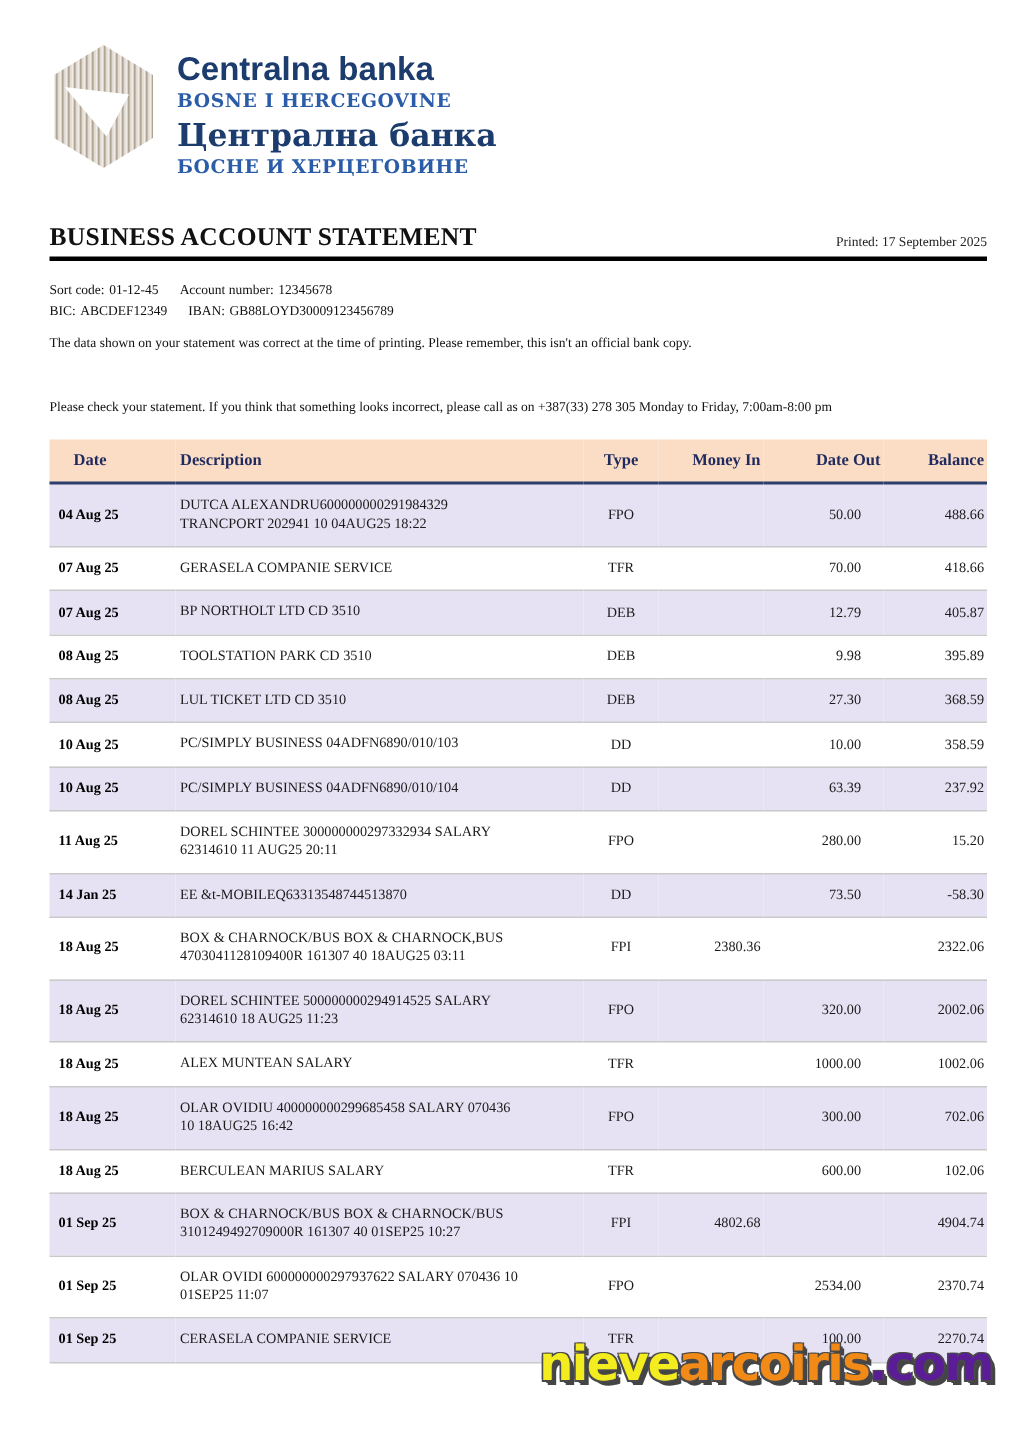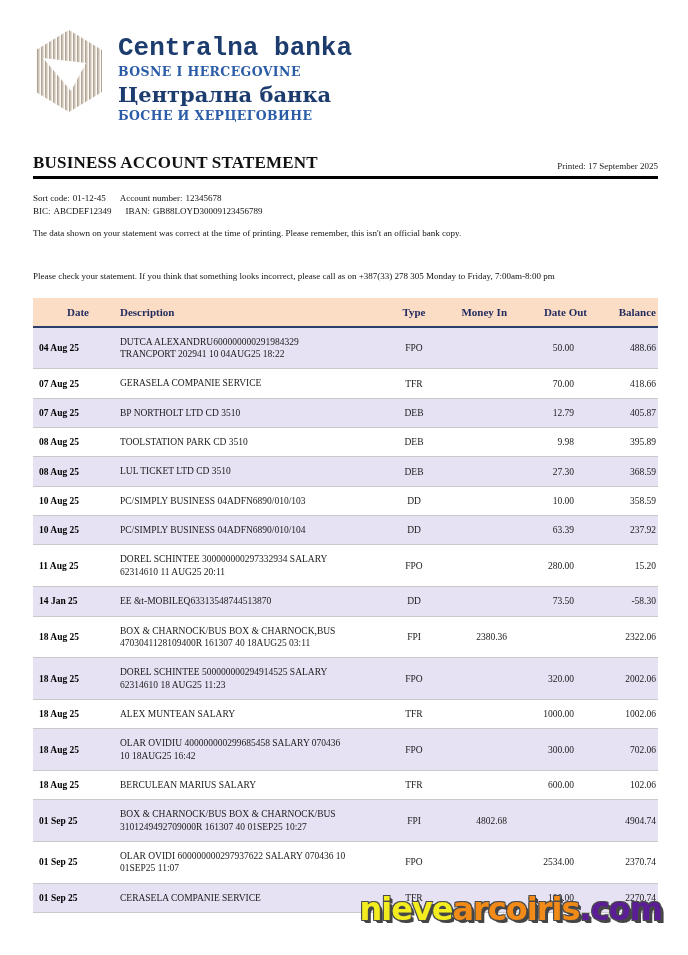--- a/index.html
+++ b/index.html
@@ -5,21 +5,21 @@
   html,body{margin:0;padding:0;background:#ffffff;}
   body{width:688px;height:955px;position:relative;overflow:hidden;
        font-family:"Liberation Serif",serif;color:#111;}
   .page{position:relative;width:688px;height:955px;}
   .content{padding:28px 30px 0 33px;}
 
   
   .brand{display:flex;align-items:flex-start;gap:13px;}
   .logo-box{width:72px;height:86px;flex:0 0 auto;}
   .brand-text{padding-top:6px;}
-  .brand-line1{font-family:Liberation Mono, monospace;font-size:26px;font-weight:600;color:#1d3c6e;line-height:1.1;}
+  .brand-line1{font-family:Liberation Sans, sans-serif;font-size:22px;font-weight:600;color:#1d3c6e;line-height:1.1;}
   .brand-line2{font-family:"DejaVu Serif",serif;font-size:12.5px;font-weight:bold;color:#2b5ca8;letter-spacing:.4px;margin-top:1px;}
   .brand-line3{font-family:"DejaVu Serif",serif;font-size:21px;font-weight:600;color:#1d3c6e;line-height:1.15;margin-top:4px;}
   .brand-line4{font-family:"DejaVu Serif",serif;font-size:12.5px;font-weight:bold;color:#2b5ca8;letter-spacing:.4px;margin-top:1px;}
 
   
   .title-row{margin-top:30px;display:flex;justify-content:space-between;align-items:flex-end;
              border-bottom:3px solid #000;padding-bottom:3px;}
   .title-row h1{margin:0;font-size:17px;font-weight:bold;letter-spacing:.2px;}
   .printed{font-size:9px;color:#222;padding-bottom:2px;}
 
@@ -32,21 +32,21 @@
 
   .disclaimer{margin:9px 0 0 0;font-size:9px;}
   .contact{margin:33px 0 0 0;font-size:9px;}
 
   
   table{margin-top:17px;width:625px;border-collapse:collapse;table-layout:fixed;}
   col.w-date{width:84px}col.w-desc{width:272px}col.w-type{width:50px}
   col.w-in{width:70px}col.w-out{width:80px}col.w-bal{width:69px}
   thead th{background:#fbdcc4;color:#1f2a5e;font-size:11px;font-weight:bold;
            padding:8px 0;border-bottom:2px solid #2c3e6b;}
-  th.h-date{text-align:center;padding-left:6px;}
+  th.h-date{text-align:left;padding-left:16px;}
   th.h-desc{text-align:left;padding-left:3px;}
   th.h-type{text-align:center;}
   th.h-in,th.h-out,th.h-bal{text-align:right;padding-right:2px;}
   tbody tr{border-bottom:1px solid #c9c9c9;}
   tbody tr:nth-child(odd){background:#e6e2f3;}
   tbody tr:nth-child(even){background:#ffffff;}
   tbody td{font-size:9.5px;padding:8px 0;vertical-align:middle;color:#1a1a1a;}
   td.c-date{font-weight:bold;padding-left:6px;color:#000;}
   td.c-desc{padding-left:3px;padding-right:40px;line-height:1.3;}
   td.c-type{text-align:center;}

